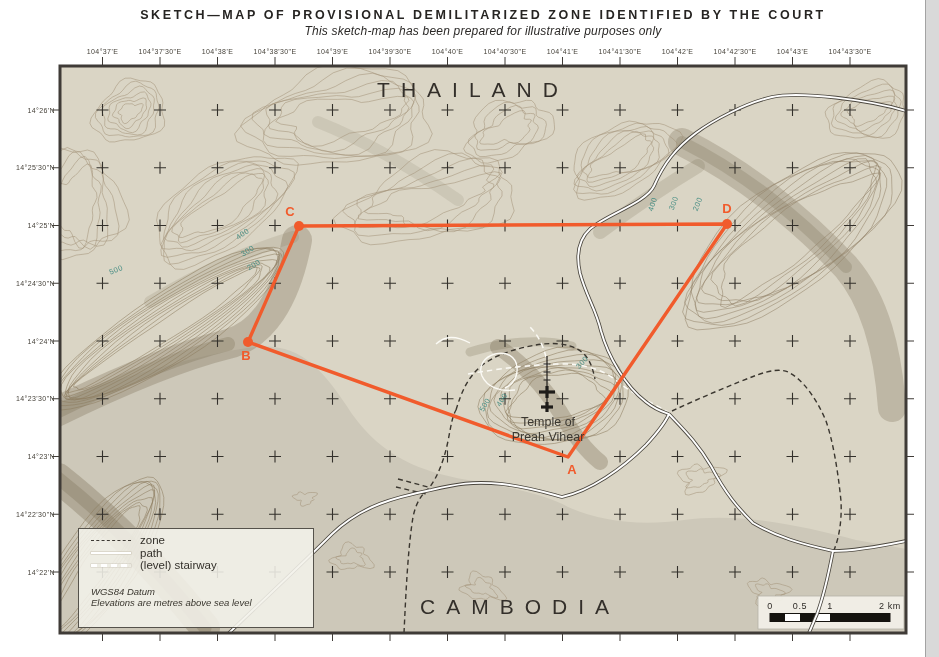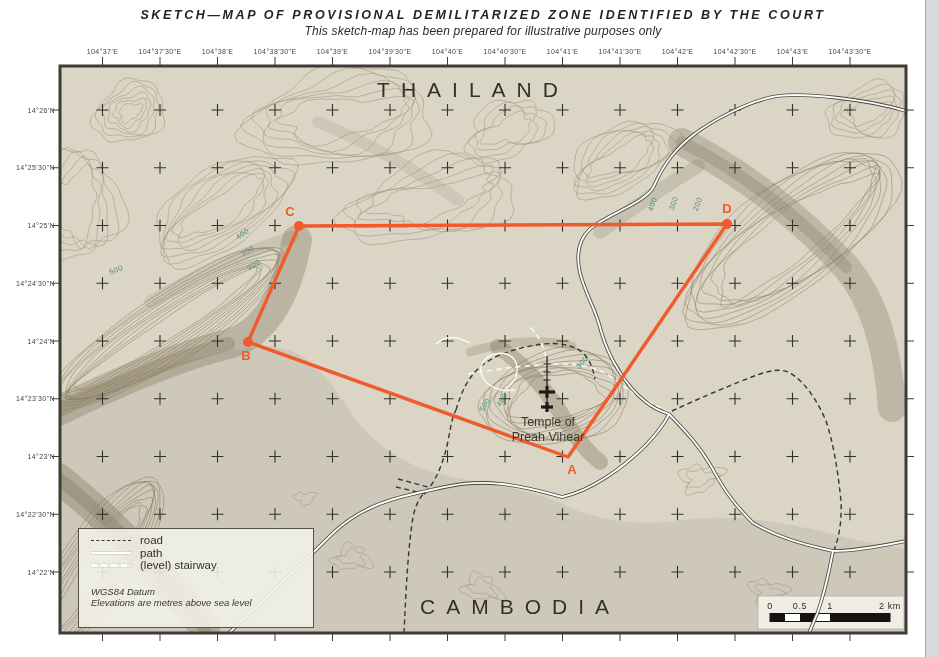--- a/index.html
+++ b/index.html
@@ -1,21 +1,21 @@
 <!DOCTYPE html>
 <html><head>
 <meta charset="utf-8">
 <style>
   html,body{margin:0;padding:0;background:#fff;}
   #page{position:relative;width:939px;height:657px;background:#ffffff;overflow:hidden;
         font-family:"Liberation Sans",sans-serif;}
   #page-edge{position:absolute;top:0;right:0;width:13px;height:657px;background:#d9d9d9;
              border-left:1px solid #a3a3a3;}
   #header{position:absolute;left:60px;top:8px;width:846px;text-align:center;}
-  #map-title{font-size:12.5px;font-weight:bold;letter-spacing:2.6px;color:#262422;font-style:italic;}
+  #map-title{font-size:12.5px;font-weight:bold;letter-spacing:2.6px;color:#262422;}
   #map-subtitle{font-size:12px;font-style:italic;color:#2b2927;margin-top:2px;letter-spacing:.2px;}
   svg text{font-family:"Liberation Sans",sans-serif;}
   .coord{font-size:7px;fill:#46423a;letter-spacing:.4px;}
   .country{font-size:21px;letter-spacing:11px;fill:#332f2a;}
   .temple-t{font-size:12.5px;fill:#3b3832;}
   .zone-lbl{font-size:13px;font-weight:bold;fill:#f15b2c;}
   .clabel{font-size:7.5px;fill:#4a8f85;letter-spacing:.5px;}
   .sb-t{font-size:9px;fill:#2e2b27;letter-spacing:.6px;}
   #legend{position:absolute;left:78px;top:528px;width:236px;height:100px;
           background:rgba(243,241,233,.88);border:1px solid #55524b;box-sizing:border-box;
@@ -451,21 +451,21 @@
         <text x="55" y="574.5" text-anchor="end" class="coord">14°22'N</text>
       </g>
 
     <rect x="60" y="66" width="846" height="567" fill="none" stroke="#3f3b37" stroke-width="3"></rect>
   </svg>
 
   <div id="legend">
     <div id="legend-rows">
         <div class="lrow">
           <div class="sw sw-track"></div>
-          <span>road</span>
+          <span>zone</span>
         </div>
         <div class="lrow">
           <div class="sw sw-path"></div>
           <span>path</span>
         </div>
         <div class="lrow">
           <div class="sw sw-stair"></div>
           <span>(level) stairway</span>
         </div>
       </div>

